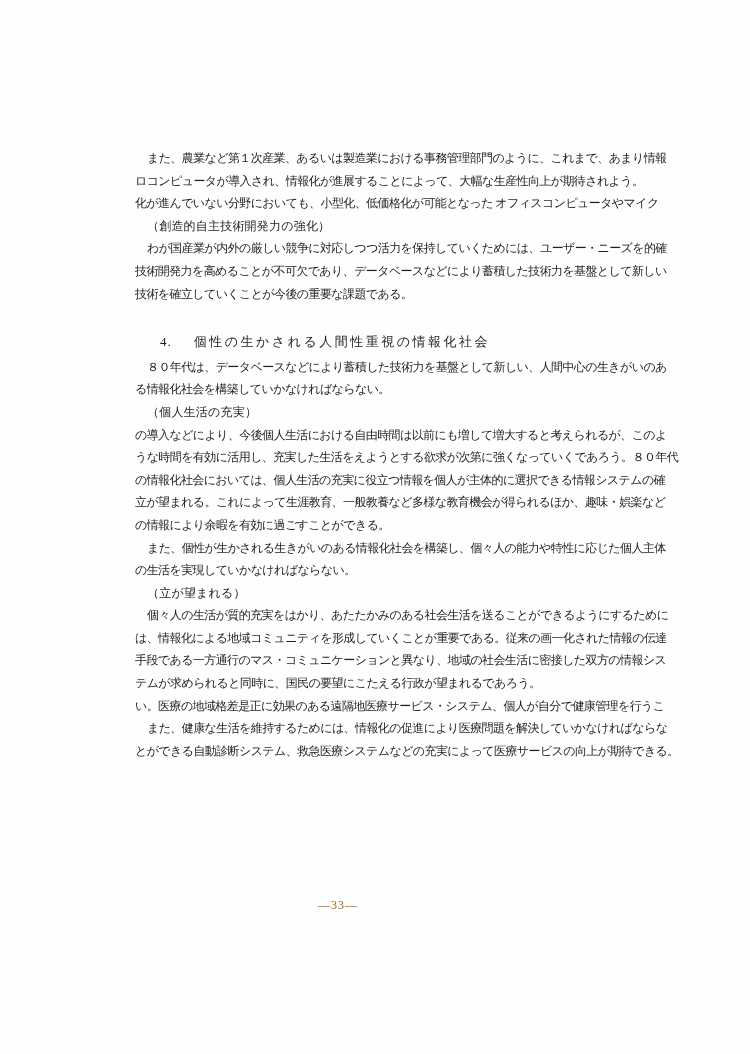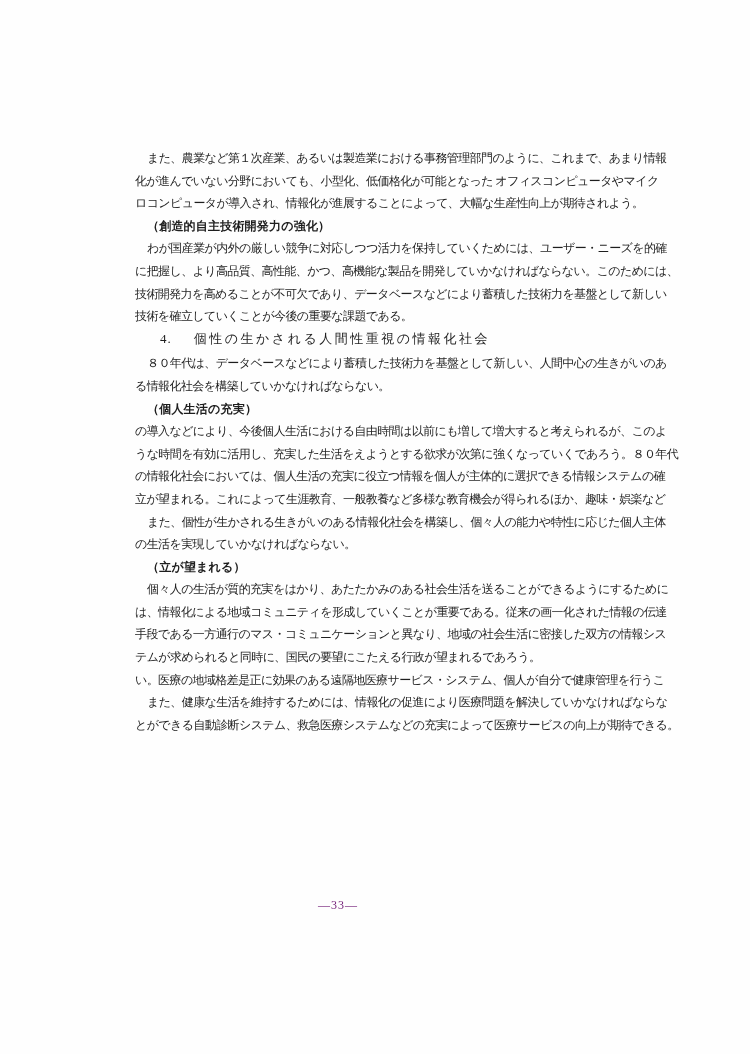--- a/index.html
+++ b/index.html
@@ -35,23 +35,24 @@
     white-space: pre;
     letter-spacing: -0.6px;
   }
   .line.first {
     text-indent: 12px;
   }
   .subheading {
     white-space: pre;
     letter-spacing: 0.2px;
     text-indent: 12px;
-    font-weight: bold;
+    font-weight: normal;
   }
   .section-heading {
+    margin-top: 26px;
     margin-bottom: 2px;
     white-space: pre;
   }
   .sec-num {
     display: inline-block;
     margin-left: 25px;
     letter-spacing: 1px;
     font-size: 13px;
   }
   .sec-title {
@@ -61,51 +62,51 @@
     font-size: 13px;
   }
   .page-number {
     position: absolute;
     top: 898px;
     left: 0;
     width: 676px;
     text-align: center;
     font-size: 12px;
     letter-spacing: 1px;
-    color: #701a75;
+    color: #a16207;
   }
 </style>
 </head>
 <body>
 
 <div class="page">
   <div class="content">
       <div class="para">
         <div class="line first">また、農業など第１次産業、あるいは製造業における事務管理部門のように、これまで、あまり情報</div>
+        <div class="line">ロコンピュータが導入され、情報化が進展することによって、大幅な生産性向上が期待されよう。</div>
         <div class="line">化が進んでいない分野においても、小型化、低価格化が可能となった オフィスコンピュータやマイク</div>
-        <div class="line">ロコンピュータが導入され、情報化が進展することによって、大幅な生産性向上が期待されよう。</div>
       </div>
       <div class="subheading">（創造的自主技術開発力の強化）</div>
       <div class="para">
         <div class="line first">わが国産業が内外の厳しい競争に対応しつつ活力を保持していくためには、ユーザー・ニーズを的確</div>
-        <div class="line">に把握し、より高品質、高性能、かつ、高機能な製品を開発していかなければならない。このためには、</div>
         <div class="line">技術開発力を高めることが不可欠であり、データベースなどにより蓄積した技術力を基盤として新しい</div>
         <div class="line">技術を確立していくことが今後の重要な課題である。</div>
       </div>
       <div class="section-heading"><span class="sec-num">4.</span><span class="sec-title">個性の生かされる人間性重視の情報化社会</span></div>
       <div class="para">
         <div class="line first">８０年代は、データベースなどにより蓄積した技術力を基盤として新しい、人間中心の生きがいのあ</div>
         <div class="line">る情報化社会を構築していかなければならない。</div>
       </div>
       <div class="subheading">（個人生活の充実）</div>
       <div class="para">
         <div class="line">の導入などにより、今後個人生活における自由時間は以前にも増して増大すると考えられるが、このよ</div>
         <div class="line">うな時間を有効に活用し、充実した生活をえようとする欲求が次第に強くなっていくであろう。８０年代</div>
         <div class="line">の情報化社会においては、個人生活の充実に役立つ情報を個人が主体的に選択できる情報システムの確</div>
         <div class="line">立が望まれる。これによって生涯教育、一般教養など多様な教育機会が得られるほか、趣味・娯楽など</div>
+        <div class="line">の情報により余暇を有効に過ごすことができる。</div>
       </div>
       <div class="para">
         <div class="line first">また、個性が生かされる生きがいのある情報化社会を構築し、個々人の能力や特性に応じた個人主体</div>
         <div class="line">の生活を実現していかなければならない。</div>
       </div>
       <div class="subheading">（立が望まれる）</div>
       <div class="para">
         <div class="line first">個々人の生活が質的充実をはかり、あたたかみのある社会生活を送ることができるようにするために</div>
         <div class="line">は、情報化による地域コミュニティを形成していくことが重要である。従来の画一化された情報の伝達</div>
         <div class="line">手段である一方通行のマス・コミュニケーションと異なり、地域の社会生活に密接した双方の情報シス</div>

